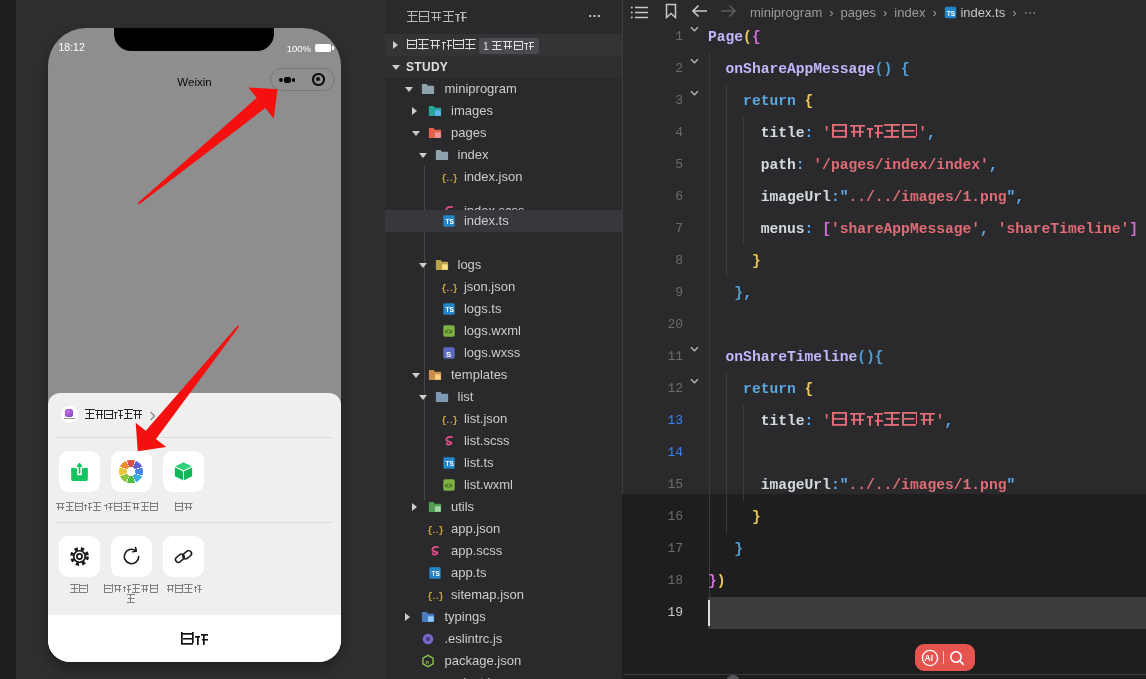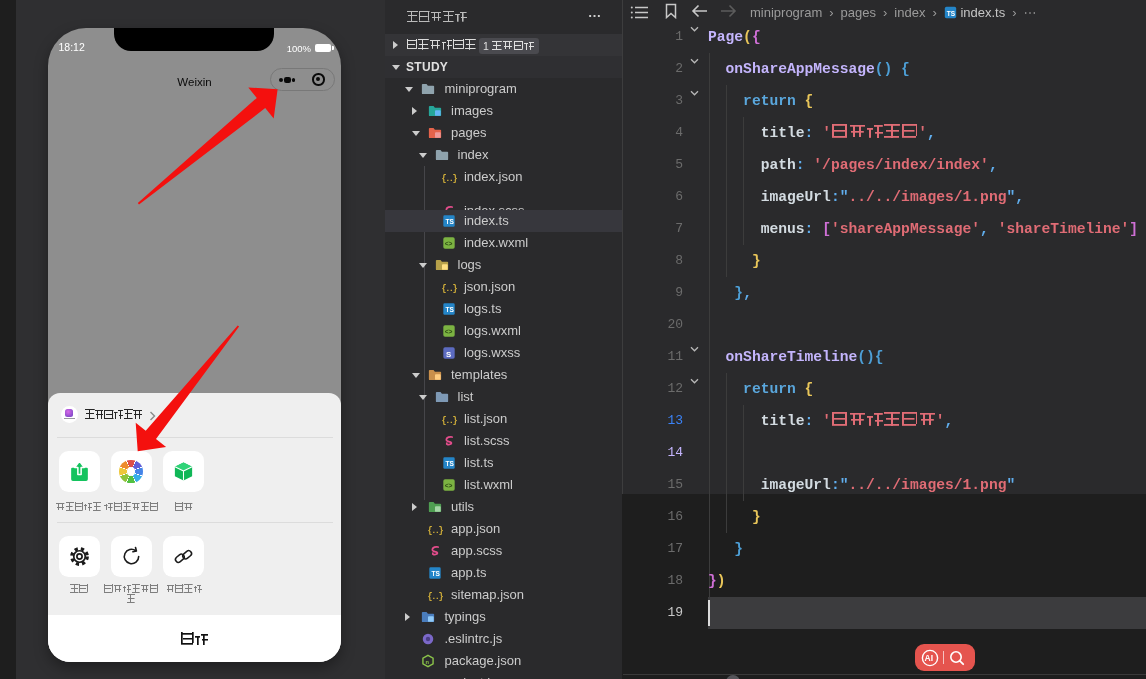--- a/index.html
+++ b/index.html
@@ -236,29 +236,20 @@
         <span class="nm" style="left:78.9px">index.scss</span>
       </div>
   <div class="row sel" style="top:210px">
         <span class="ic" style="left:57.1px">
           <svg width="14" height="14" viewBox="0 0 16 16">
             <rect x="1.5" y="1.5" width="13" height="13" rx="1.5" fill="#2485c8"></rect>
             <text x="4" y="11.8" font-family="Liberation Sans" font-size="7.5" font-weight="bold" fill="#fff">TS</text>
           </svg>
         </span>
         <span class="nm" style="left:78.9px">index.ts</span>
-      </div>
-  <div class="row" style="top:232px">
-        <span class="ic" style="left:57.1px">
-          <svg width="14" height="14" viewBox="0 0 16 16">
-            <rect x="1.5" y="1.5" width="13" height="13" rx="2" fill="#7cb342"></rect>
-            <text x="3" y="11" font-family="Liberation Mono" font-size="7.5" font-weight="bold" fill="#2c4a12">&lt;&gt;</text>
-          </svg>
-        </span>
-        <span class="nm" style="left:78.9px">index.wxml</span>
       </div>
   <div class="row" style="top:254px">
         <span class="tw twd" style="left:34.0px;top:9px"></span>
         <span class="ic" style="left:50.0px">
           <svg width="14" height="14" viewBox="0 0 16 16">
             <path fill="#b7a14a" d="M1 3.2a1 1 0 0 1 1-1h4.3l1.6 2H14a1 1 0 0 1 1 1v7.6a1 1 0 0 1-1 1H2a1 1 0 0 1-1-1z"></path>
             <rect x="8" y="7" width="6.5" height="6.5" rx="1" fill="#ffe082"></rect>
           </svg>
         </span>
         <span class="nm" style="left:72.5px">logs</span>
@@ -469,21 +460,21 @@
   <div class="lnum" style="top:117px;color:#6b6b6b">4</div>
   <div class="lnum" style="top:149px;color:#6b6b6b">5</div>
   <div class="lnum" style="top:181px;color:#6b6b6b">6</div>
   <div class="lnum" style="top:213px;color:#6b6b6b">7</div>
   <div class="lnum" style="top:245px;color:#6b6b6b">8</div>
   <div class="lnum" style="top:277px;color:#6b6b6b">9</div>
   <div class="lnum" style="top:309px;color:#6b6b6b">20</div>
   <div class="lnum" style="top:341px;color:#6b6b6b">11</div>
   <div class="lnum" style="top:373px;color:#6b6b6b">12</div>
   <div class="lnum" style="top:405px;color:#3b82f6">13</div>
-  <div class="lnum" style="top:437px;color:#c4b5fd">14</div>
+  <div class="lnum" style="top:437px;color:#3b82f6">14</div>
   <div class="lnum" style="top:469px;color:#6b6b6b">15</div>
   <div class="lnum" style="top:501px;color:#6b6b6b">16</div>
   <div class="lnum" style="top:533px;color:#6b6b6b">17</div>
   <div class="lnum" style="top:565px;color:#6b6b6b">18</div>
   <div class="lnum" style="top:597px;color:#c8c8c8">19</div>
   <svg class="fold" style="top:26px" width="11" height="8" viewBox="0 0 11 8">
         <path d="M1.5 1.5 L5.5 5.5 L9.5 1.5" fill="none" stroke="#b8b8b8" stroke-width="1.5"></path>
       </svg>
   <svg class="fold" style="top:58px" width="11" height="8" viewBox="0 0 11 8">
         <path d="M1.5 1.5 L5.5 5.5 L9.5 1.5" fill="none" stroke="#b8b8b8" stroke-width="1.5"></path>

